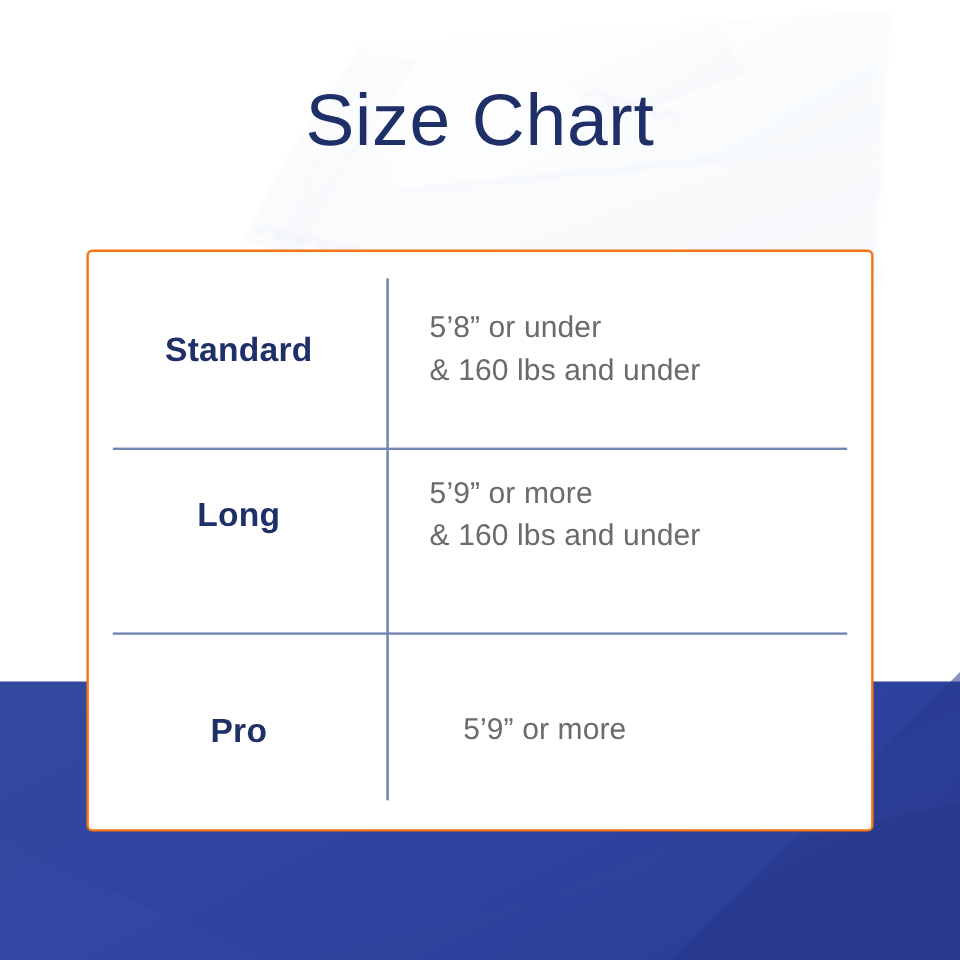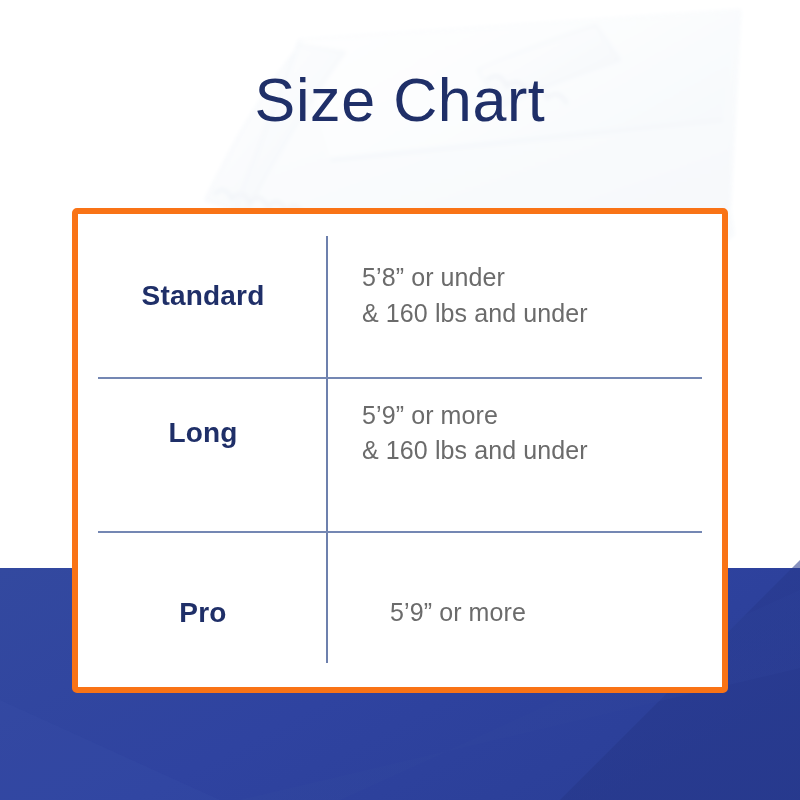--- a/index.html
+++ b/index.html
@@ -59,21 +59,21 @@
 
   
   .card {
     position: absolute;
     left: 72px;
     top: 208px;
     width: 656px;
     height: 485px;
     box-sizing: border-box;
     background: #ffffff;
-    border: 6px solid #f97316;
+    border: 2px solid #f97316;
     border-radius: 5px;
     z-index: 6;
   }
 
   .table {
     position: relative;
     width: 100%;
     height: 100%;
   }
 

